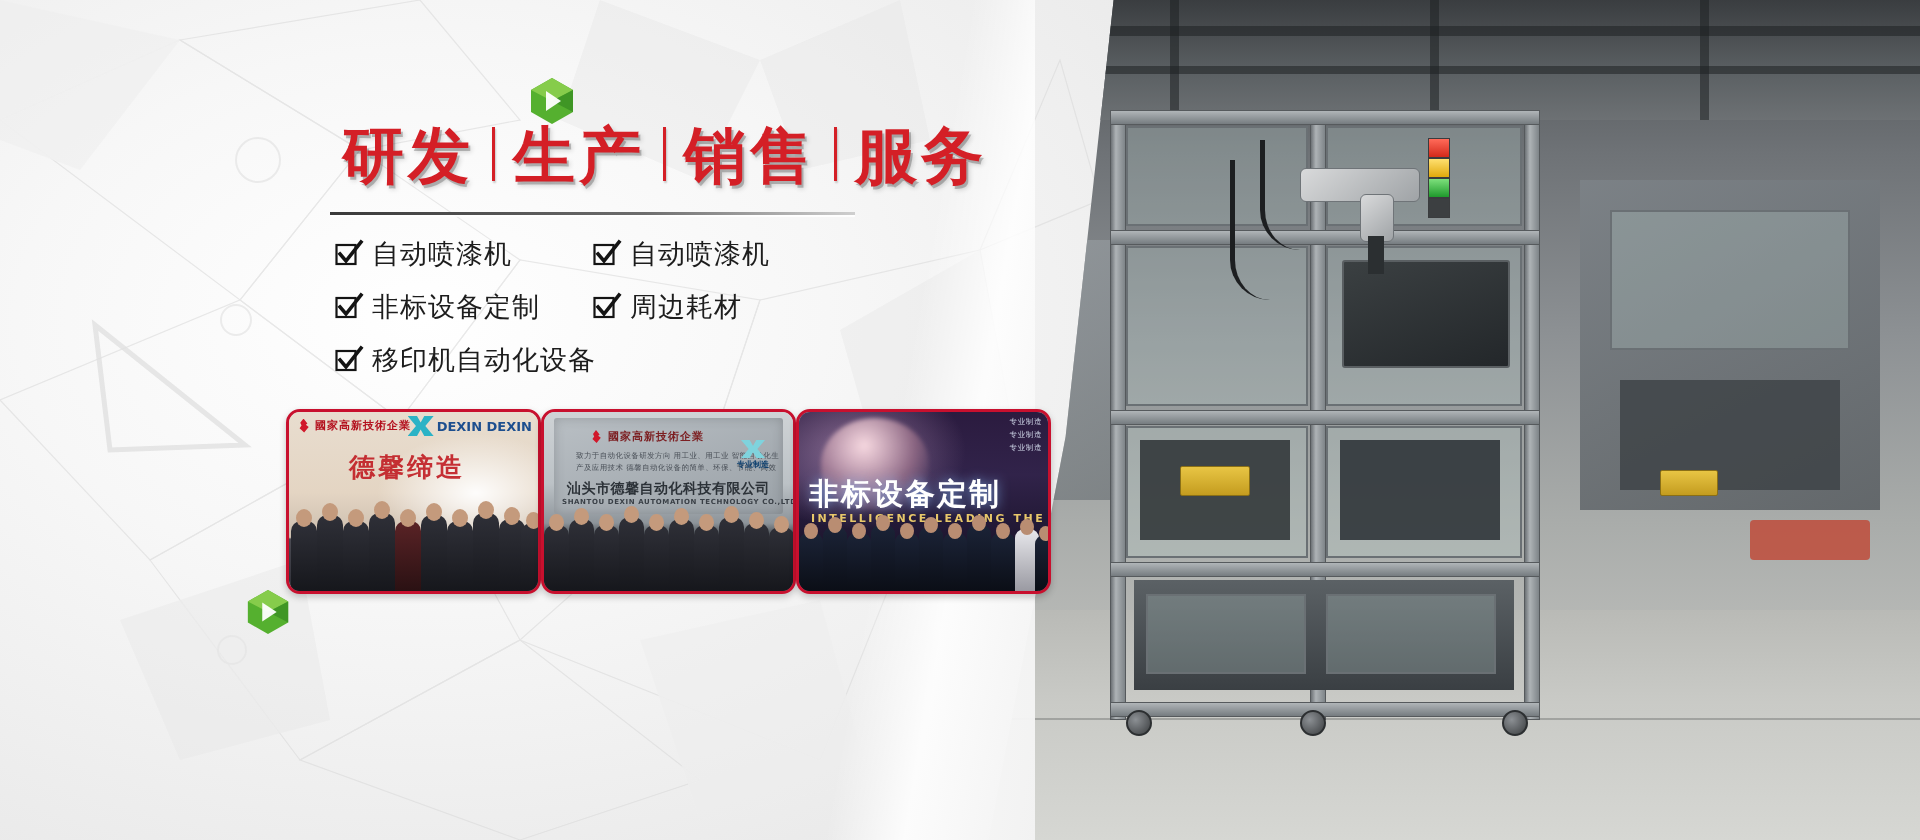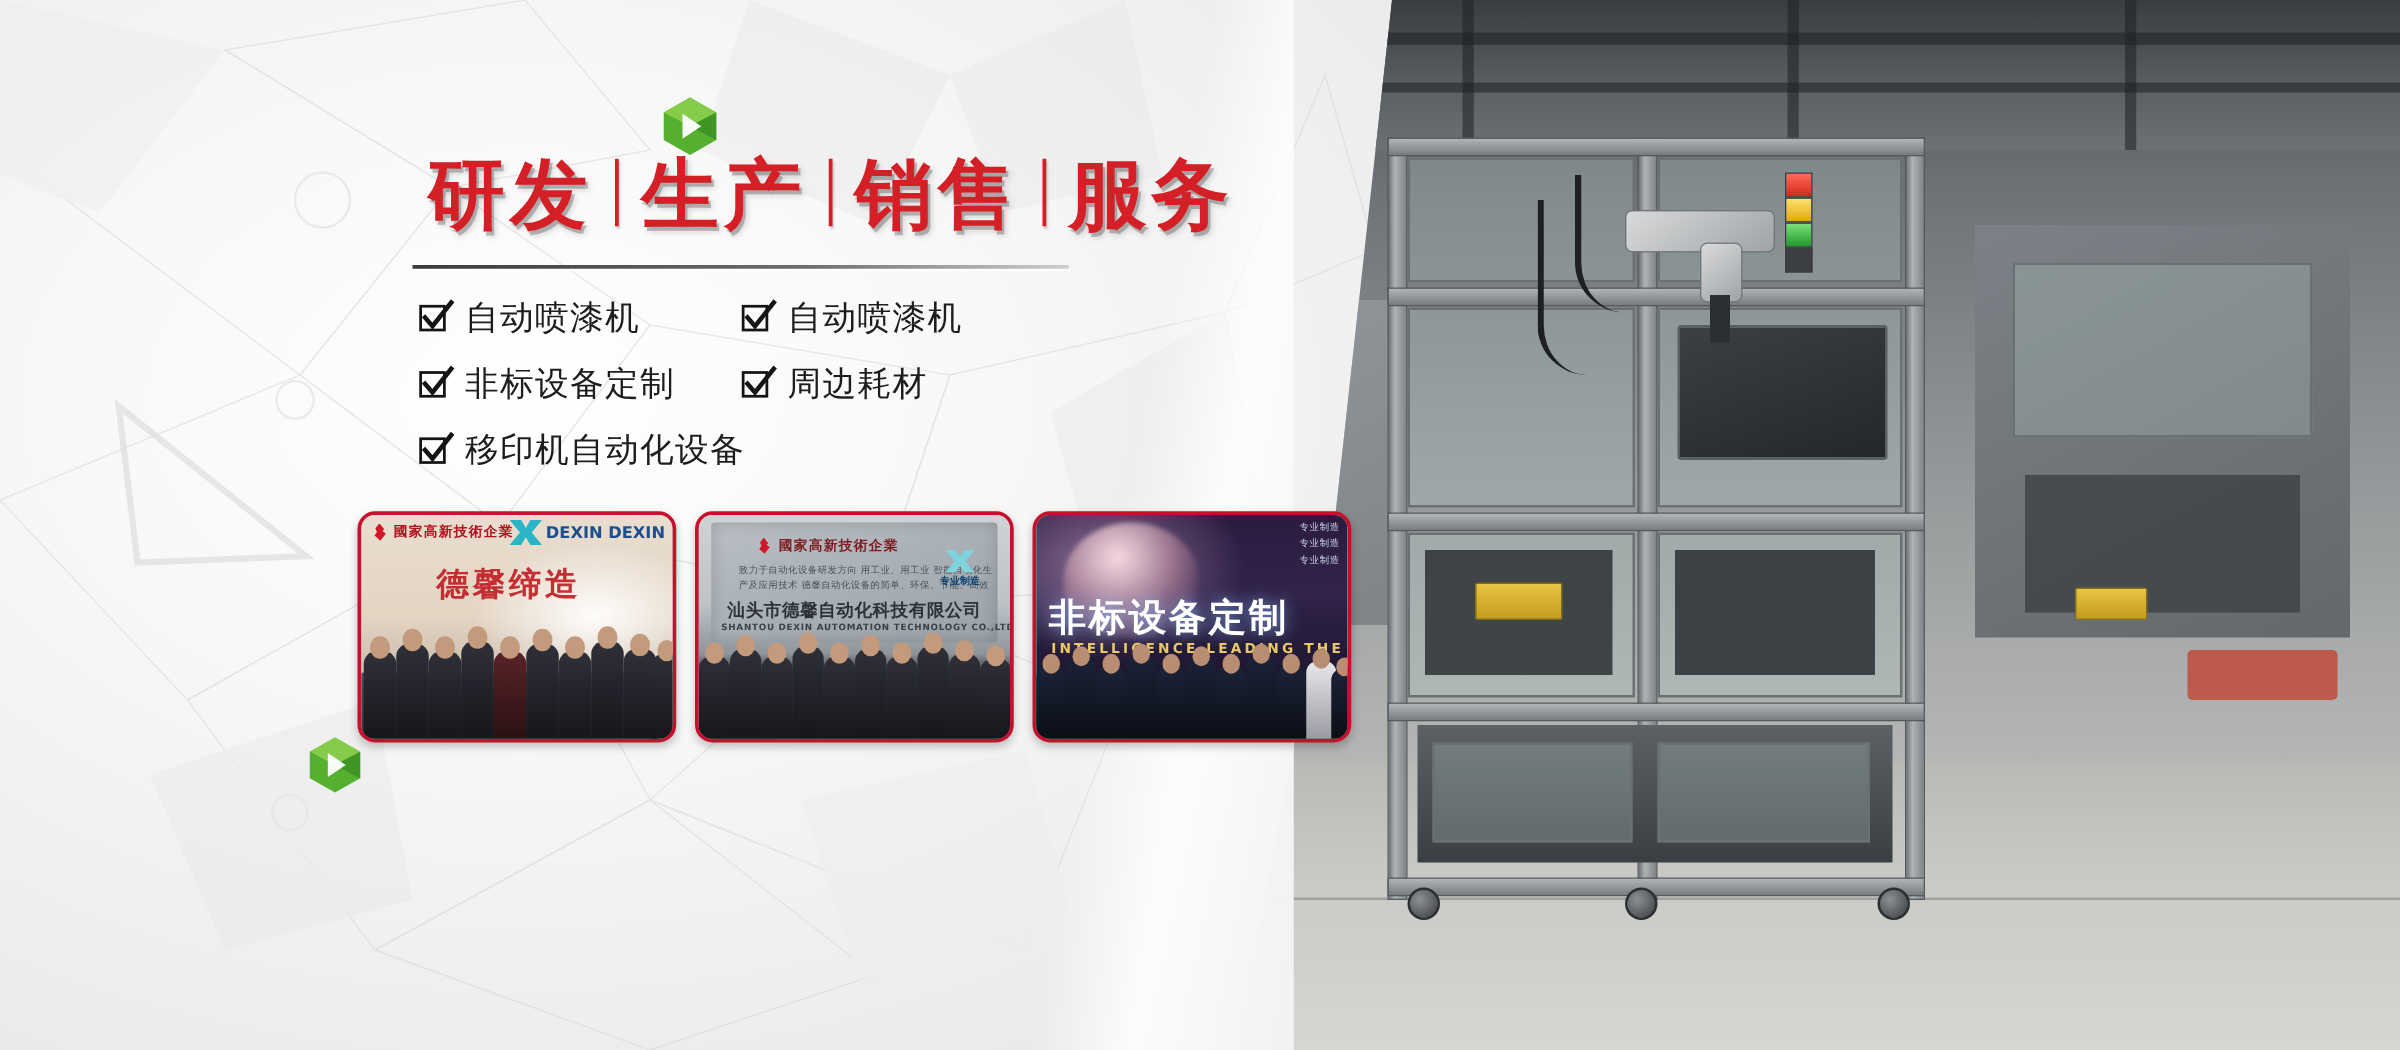--- a/index.html
+++ b/index.html
@@ -108,21 +108,21 @@
   }
   .feat{ display:flex; align-items:center; gap:14px; }
   .feat .cbx{ width:22px; height:22px; position:relative; flex:0 0 auto; }
   .feat .cbx svg{ position:absolute; left:-2px; top:-5px; }
   .feat .ftxt{
     font-size:27px; color:#1d1d1d; letter-spacing:1px; white-space:nowrap;
     font-family:"DejaVu Sans","Liberation Sans",sans-serif;
   }
 
   
-  .thumbs{ position:absolute; left:286px; top:409px; display:flex; gap:15px; }
+  .thumbs{ position:absolute; left:286px; top:409px; display:flex; }
   .thumb{
     width:255px; height:185px; border:3px solid #c8102e; border-radius:14px;
     overflow:hidden; position:relative; box-shadow:0 3px 7px rgba(0,0,0,.22);
     background:#ddd;
   }
   .thumb .inner{ position:absolute; inset:0; }
 
   
   .t1-bg{position:absolute;inset:0;background:linear-gradient(180deg,#e8ddcf 0%,#e4d5c3 45%,#cbbdae 70%,#4a4a52 71%,#2e2e36 100%);}
   .t1-glow{position:absolute;left:35%;top:12%;width:200px;height:120px;border-radius:50%;background:radial-gradient(ellipse,rgba(255,255,255,.95),rgba(255,255,255,0) 70%);}

